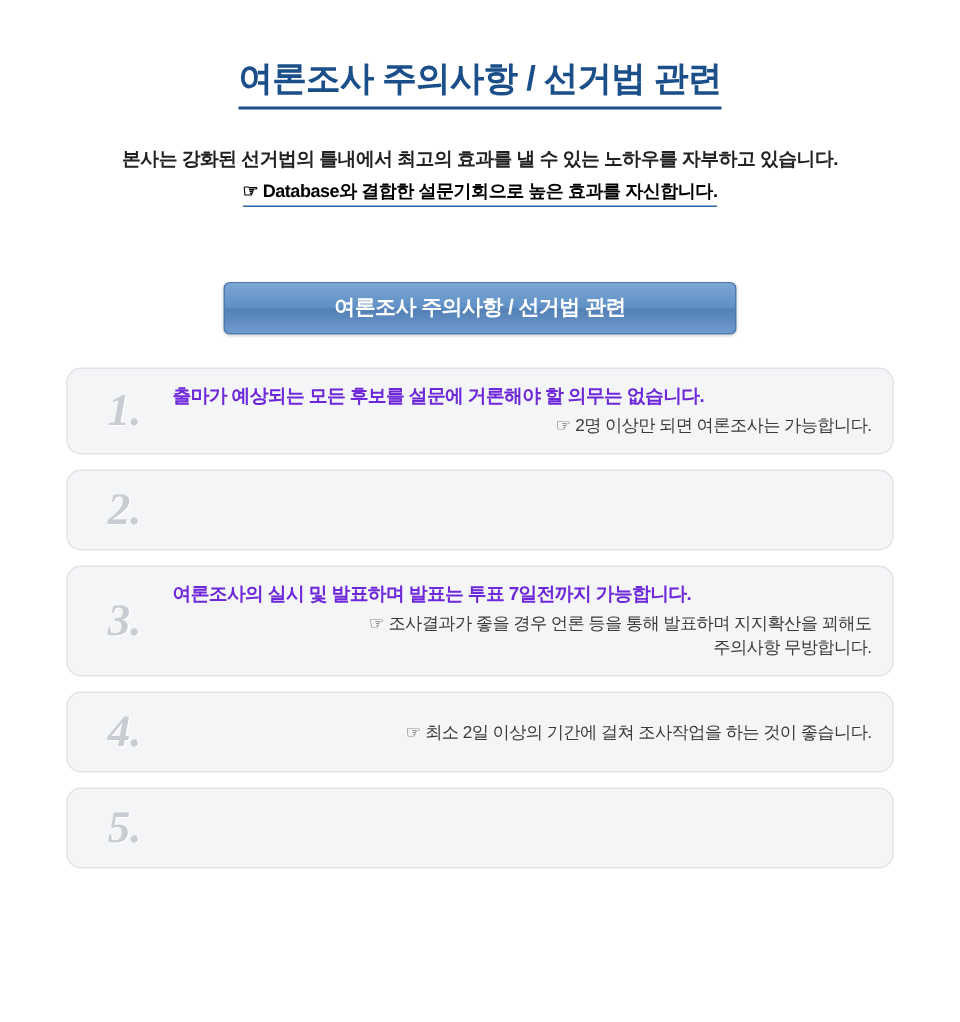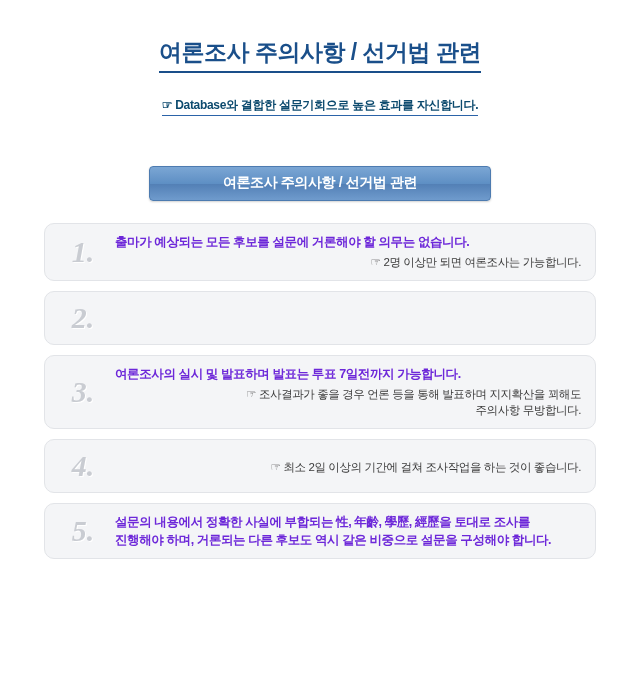--- a/index.html
+++ b/index.html
@@ -43,21 +43,21 @@
     line-height: 1.85;
     letter-spacing: -0.3px;
   }
   .lead .ln {
     display: block;
   }
   .note {
     margin-top: 0;
     font-size: 12px;
     font-weight: bold;
-    color: #0c4a6e;
+    color: #000000;
     letter-spacing: -0.3px;
     display: inline-block;
     border-bottom: 1px solid #2b63a8;
     padding-bottom: 1px;
   }
   .note .hand {
     font-size: 12px;
     margin-right: 3px;
   }
 
@@ -136,20 +136,21 @@
   }
 </style>
 </head>
 <body>
 
 <div class="page">
 
   <div class="header">
     <div class="main-title">여론조사 주의사항 / 선거법 관련</div>
     <div class="lead">
+      <span class="ln">본사는 강화된 선거법의 틀내에서 최고의 효과를 낼 수 있는 노하우를 자부하고 있습니다.</span>
     </div>
     <div>
       <span class="note"><span class="hand">☞</span><span>Database와 결합한 설문기회으로 높은 효과를 자신합니다.</span></span>
     </div>
   </div>
 
   <div class="banner-wrap">
     <div class="banner">여론조사 주의사항 / 선거법 관련</div>
   </div>
 
@@ -184,22 +185,16 @@
       <div class="num">4.</div>
       <div class="texts">
         <div class="t-sub">
           <span class="hand">☞</span><span>최소 2일 이상의 기간에 걸쳐 조사작업을 하는 것이 좋습니다.</span>
         </div>
       </div>
     </div>
 
     <div class="item">
       <div class="num">5.</div>
-      <div class="texts">
-        <div class="t-main">
-          <span class="ln2">설문의 내용에서 정확한 사실에 부합되는 性, 年齡, 學歷, 經歷을 토대로 조사를</span>
-          <span class="ln2">진행해야 하며, 거론되는 다른 후보도 역시 같은 비중으로 설문을 구성해야 합니다.</span>
-        </div>
-      </div>
     </div>
 
   </div>
 </div>
 
 </body></html>

